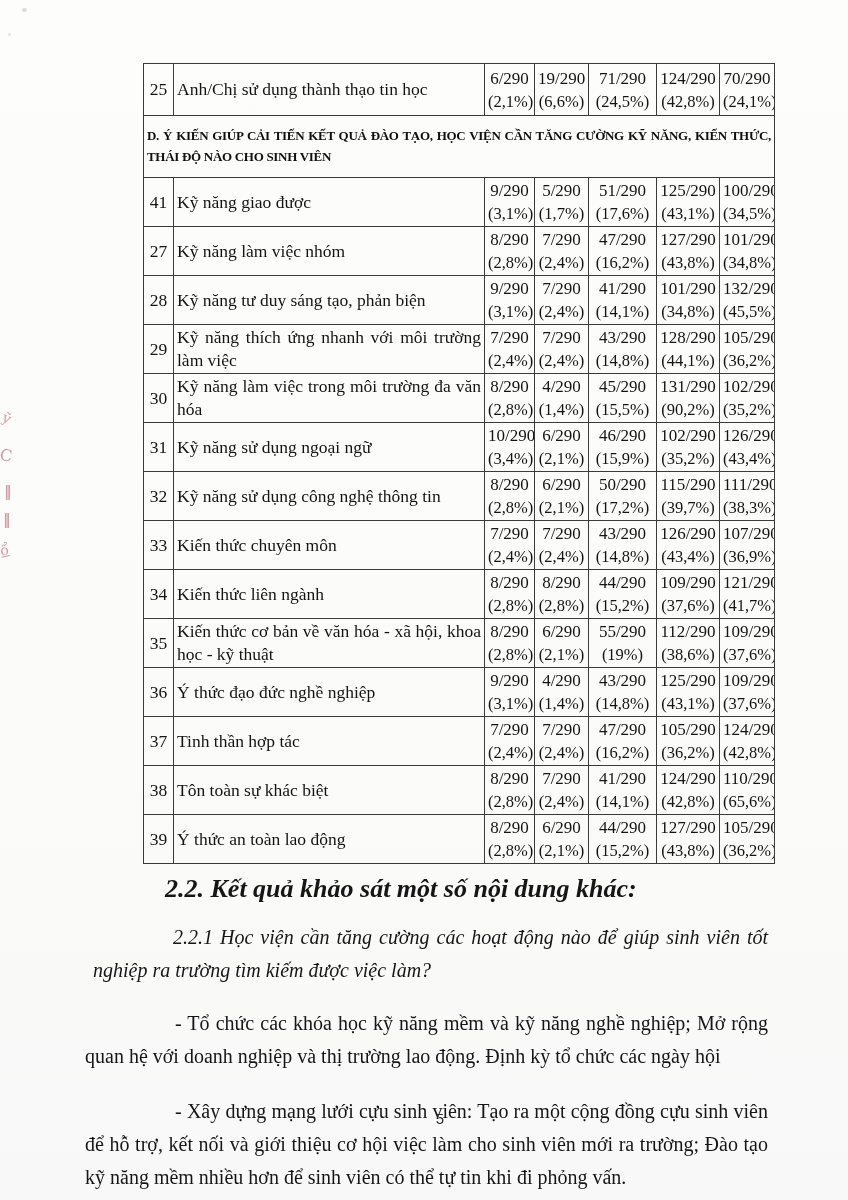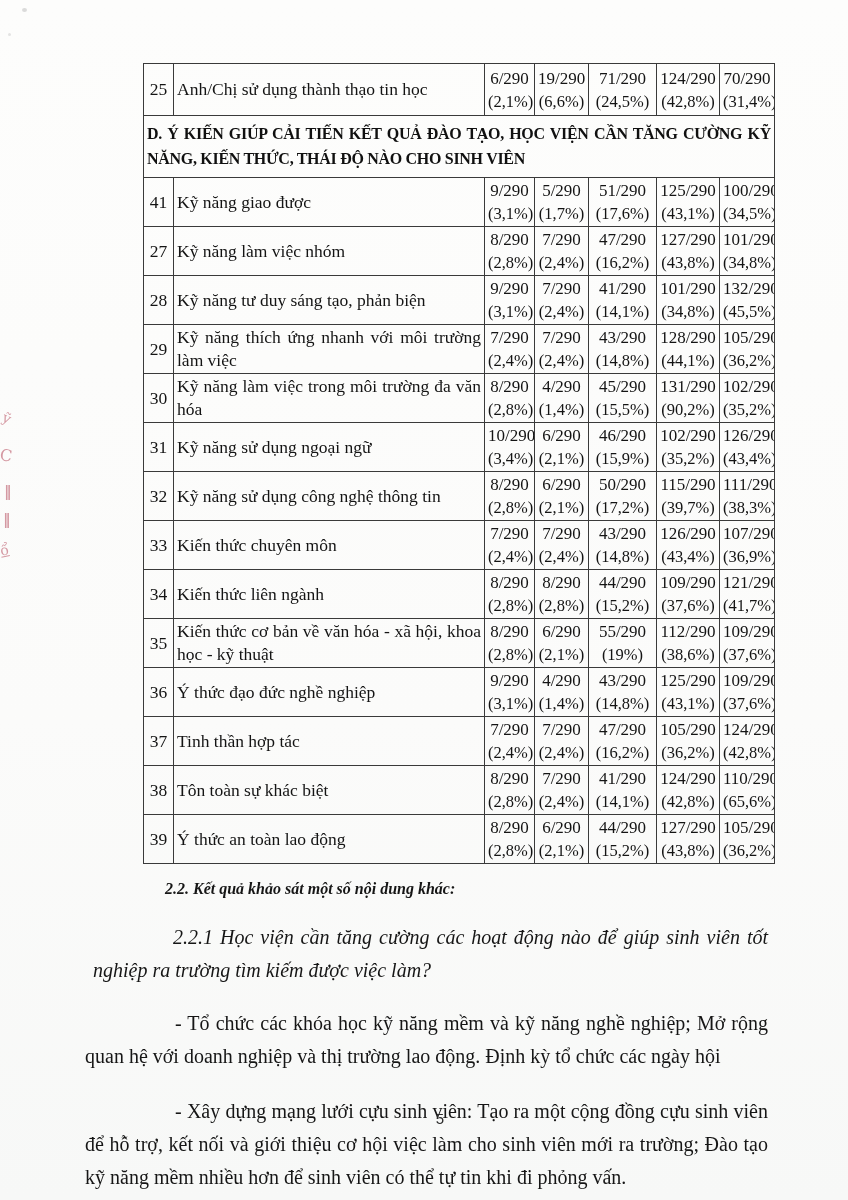--- a/index.html
+++ b/index.html
@@ -43,33 +43,33 @@
   }
   table.survey tr{height:48px;}
   table.survey tr.first-row{height:52px;}
   table.survey tr.section-row{height:62px;}
   td.no-cell{text-align:center;}
   td.label-cell{text-align:justify;text-justify:inter-word;padding-left:6px;padding-right:4px;line-height:1.3;}
   td.data-cell{text-align:center;padding:1px 1px;}
   td.data-cell .frac{display:block;line-height:23px;font-size:17px;}
   td.data-cell .pct{display:block;line-height:23px;font-size:16.5px;}
   td.section-cell{
-    font-weight:bold;font-size:16px;letter-spacing:-0.3px;
+    font-weight:bold;font-size:13px;letter-spacing:-0.3px;
     text-align:justify;text-justify:inter-word;
     padding:4px 5px;line-height:1.55;color:#101010;
     border-top:2px solid #2e2e2e;border-bottom:2px solid #2e2e2e;
   }
 
   
   .body-text{
     position:absolute;left:85px;top:872px;width:683px;
     font-size:20px;line-height:33px;color:#161616;
   }
   .body-text .h-22{
-    font-weight:bold;font-style:italic;font-size:16px;
+    font-weight:bold;font-style:italic;font-size:26px;
     text-indent:80px;margin:0 0 16px 0;
   }
   .body-text .h-221{
     font-style:italic;text-indent:80px;margin:0 0 20px 8px;
     text-align:justify;
   }
   .body-text p.para{
     text-indent:90px;margin:0 0 22px 0;text-align:justify;
   }
   .page-number{
@@ -119,21 +119,21 @@
           <td class="data-cell">
             <span class="frac">71/290</span>
             <span class="pct">(24,5%)</span>
           </td>
           <td class="data-cell">
             <span class="frac">124/290</span>
             <span class="pct">(42,8%)</span>
           </td>
           <td class="data-cell">
             <span class="frac">70/290</span>
-            <span class="pct">(31,4%)</span>
+            <span class="pct">(24,1%)</span>
           </td>
         </tr>
         <tr class="section-row">
           <td colspan="7" class="section-cell">D. Ý KIẾN GIÚP CẢI TIẾN KẾT QUẢ ĐÀO TẠO, HỌC VIỆN CẦN TĂNG CƯỜNG KỸ NĂNG, KIẾN THỨC, THÁI ĐỘ NÀO CHO SINH VIÊN</td>
         </tr>
         <tr class="">
           <td class="no-cell">41</td>
           <td class="label-cell">Kỹ năng giao được</td>
           <td class="data-cell">
             <span class="frac">9/290</span>

